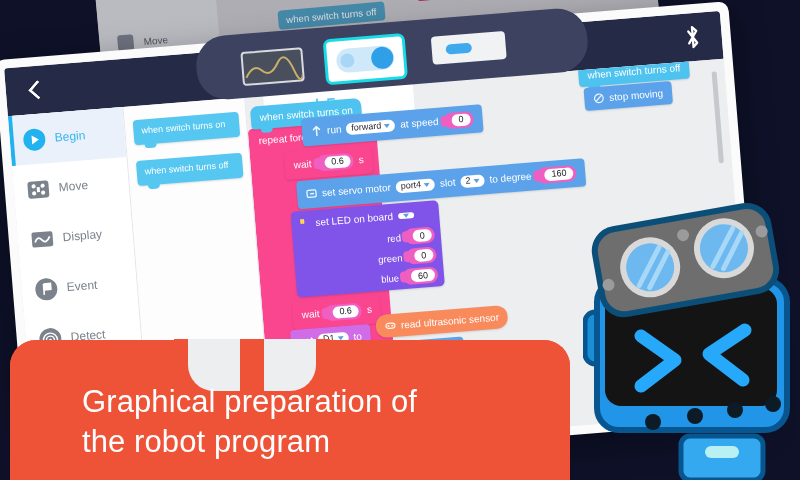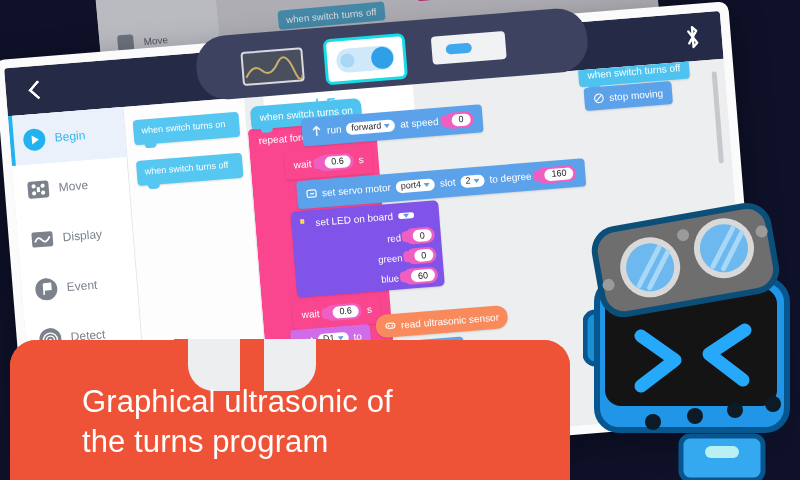--- a/index.html
+++ b/index.html
@@ -412,22 +412,22 @@
         </div>
 
       </div>
     </div>
   </div>
 
   <div class="banner">
     <div class="banner-inner"></div>
     <div class="notch"></div>
     <div class="cap">
-      <span class="cap-line">Graphical ultrasonic of</span>
-      <span class="cap-line">the turns program</span>
+      <span class="cap-line">Graphical preparation of</span>
+      <span class="cap-line">the robot program</span>
     </div>
   </div>
 
   <div class="robot">
     <svg width="235" height="300" viewBox="0 0 235 300">
 
       <rect x="2" y="128" width="30" height="52" rx="10" fill="#1a8fd6" stroke="#07568f" stroke-width="5"></rect>
 
       <rect x="14" y="96" width="190" height="150" rx="22" fill="#2196e8" stroke="#07568f" stroke-width="6"></rect>
 

